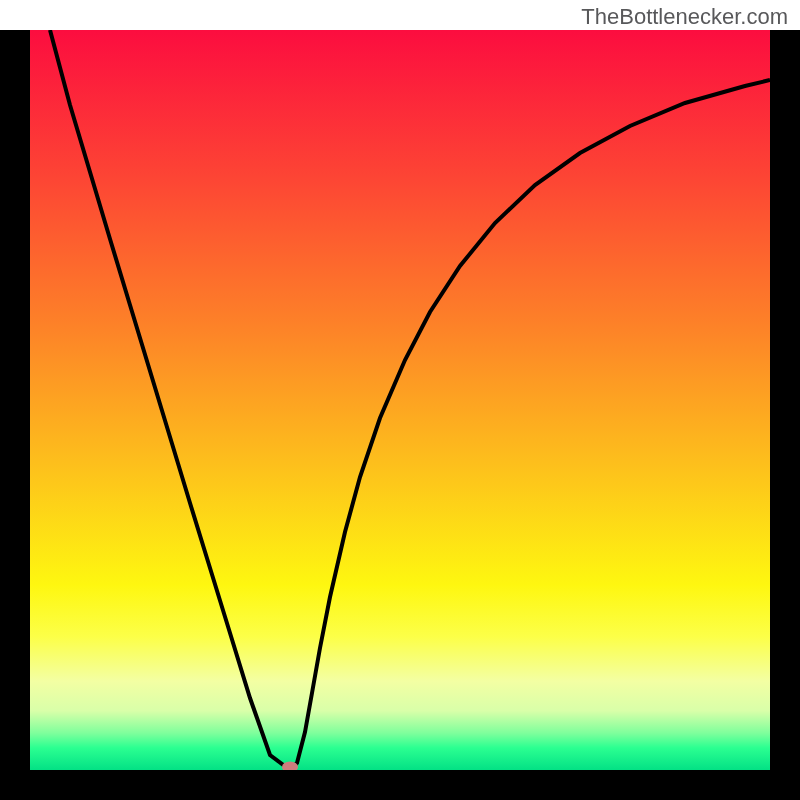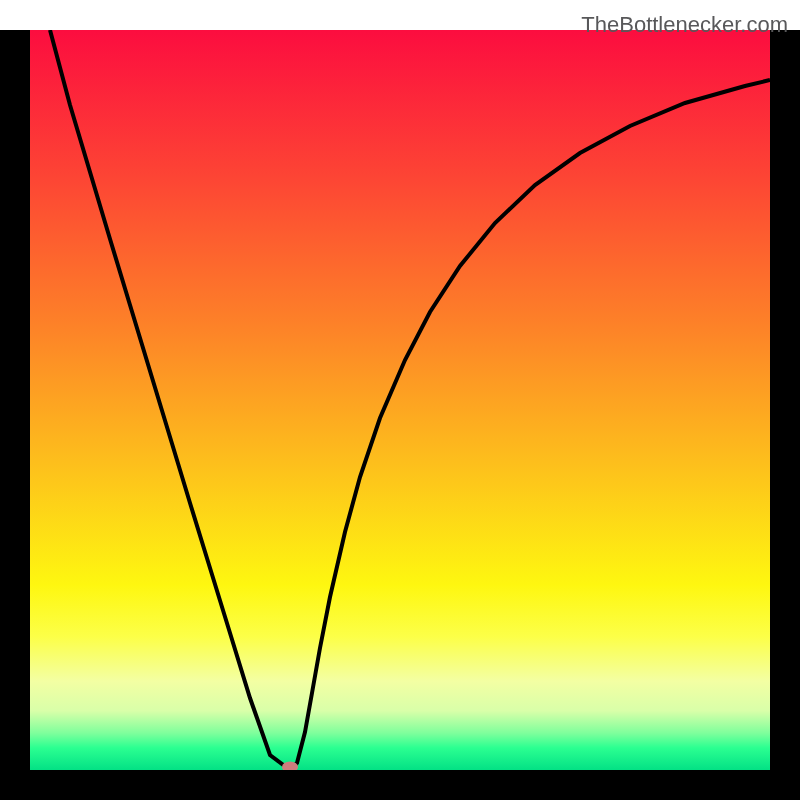--- a/index.html
+++ b/index.html
@@ -6,21 +6,21 @@
     margin: 0;
     padding: 0;
     background: #ffffff;
     width: 800px;
     height: 800px;
     overflow: hidden;
     position: relative;
   }
   .watermark {
     position: absolute;
-    top: 12px;
+    top: 4px;
     right: 12px;
     font-family: Arial, Helvetica, sans-serif;
     font-size: 22px;
     color: #58585a;
     z-index: 10;
   }
   .plot-frame {
     position: absolute;
     left: 0;
     top: 30px;

